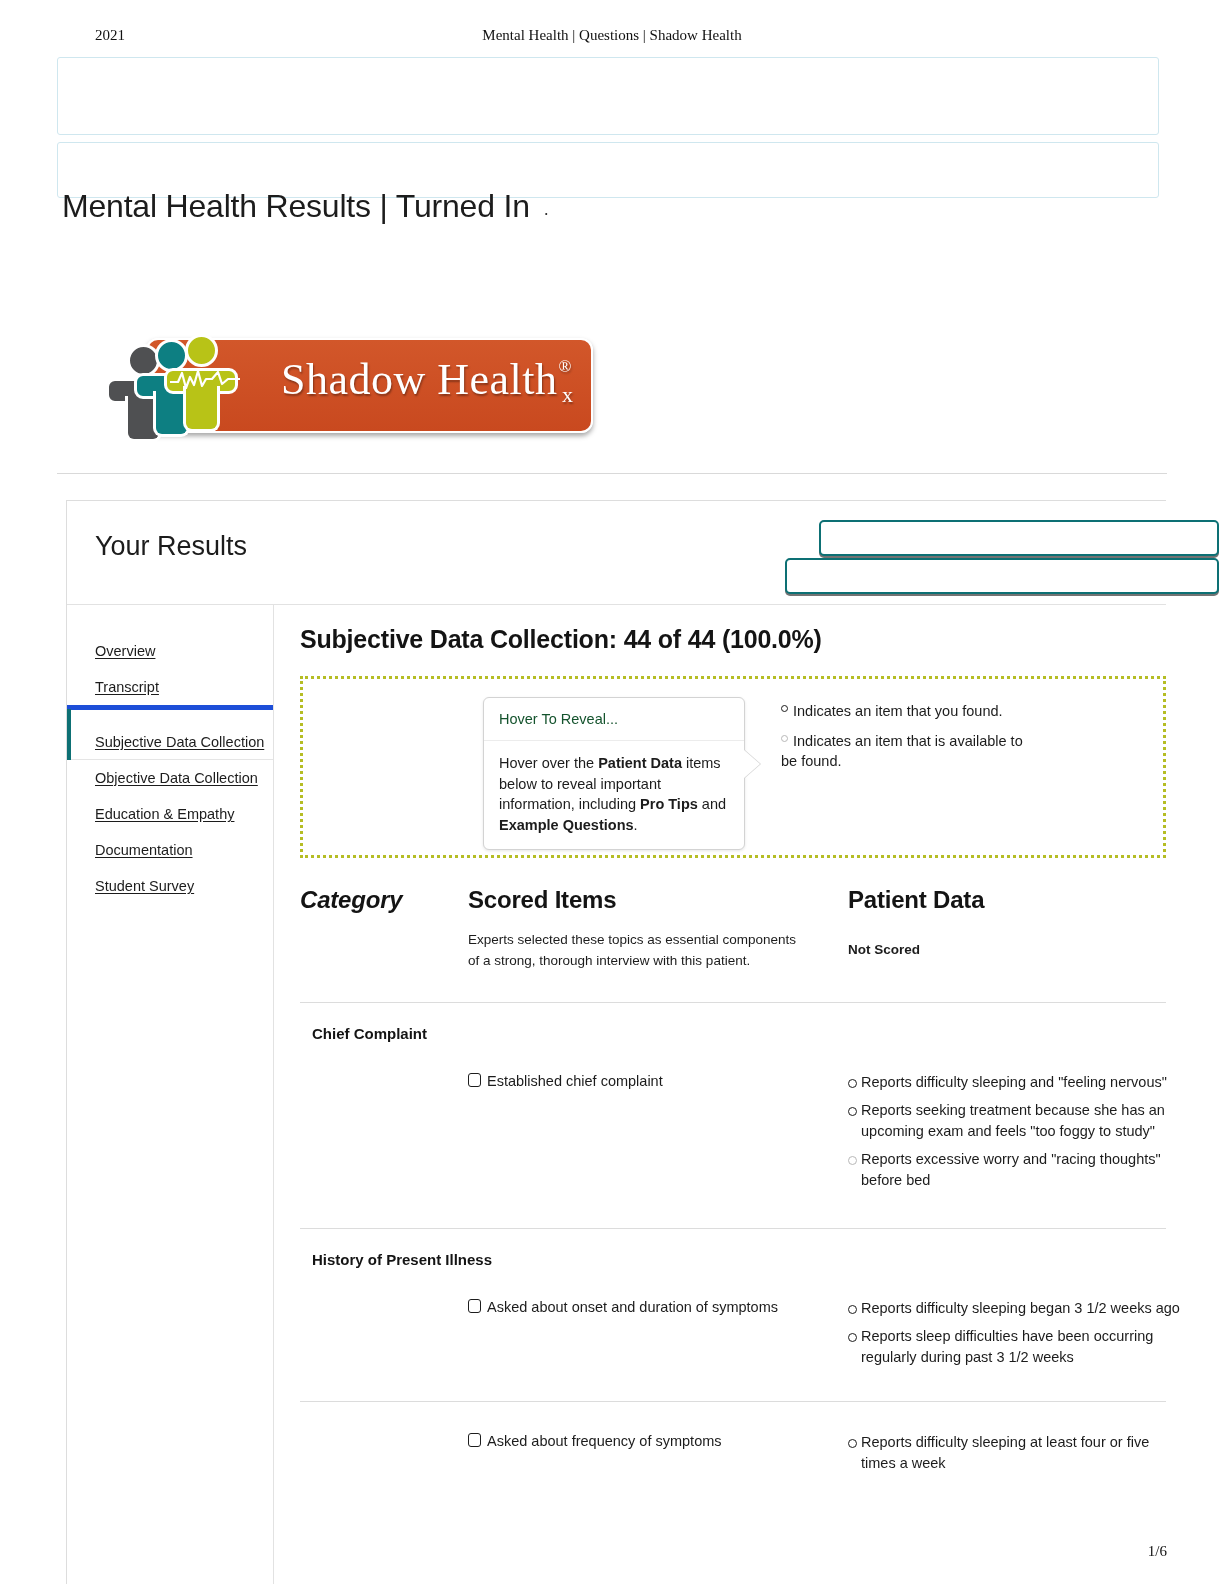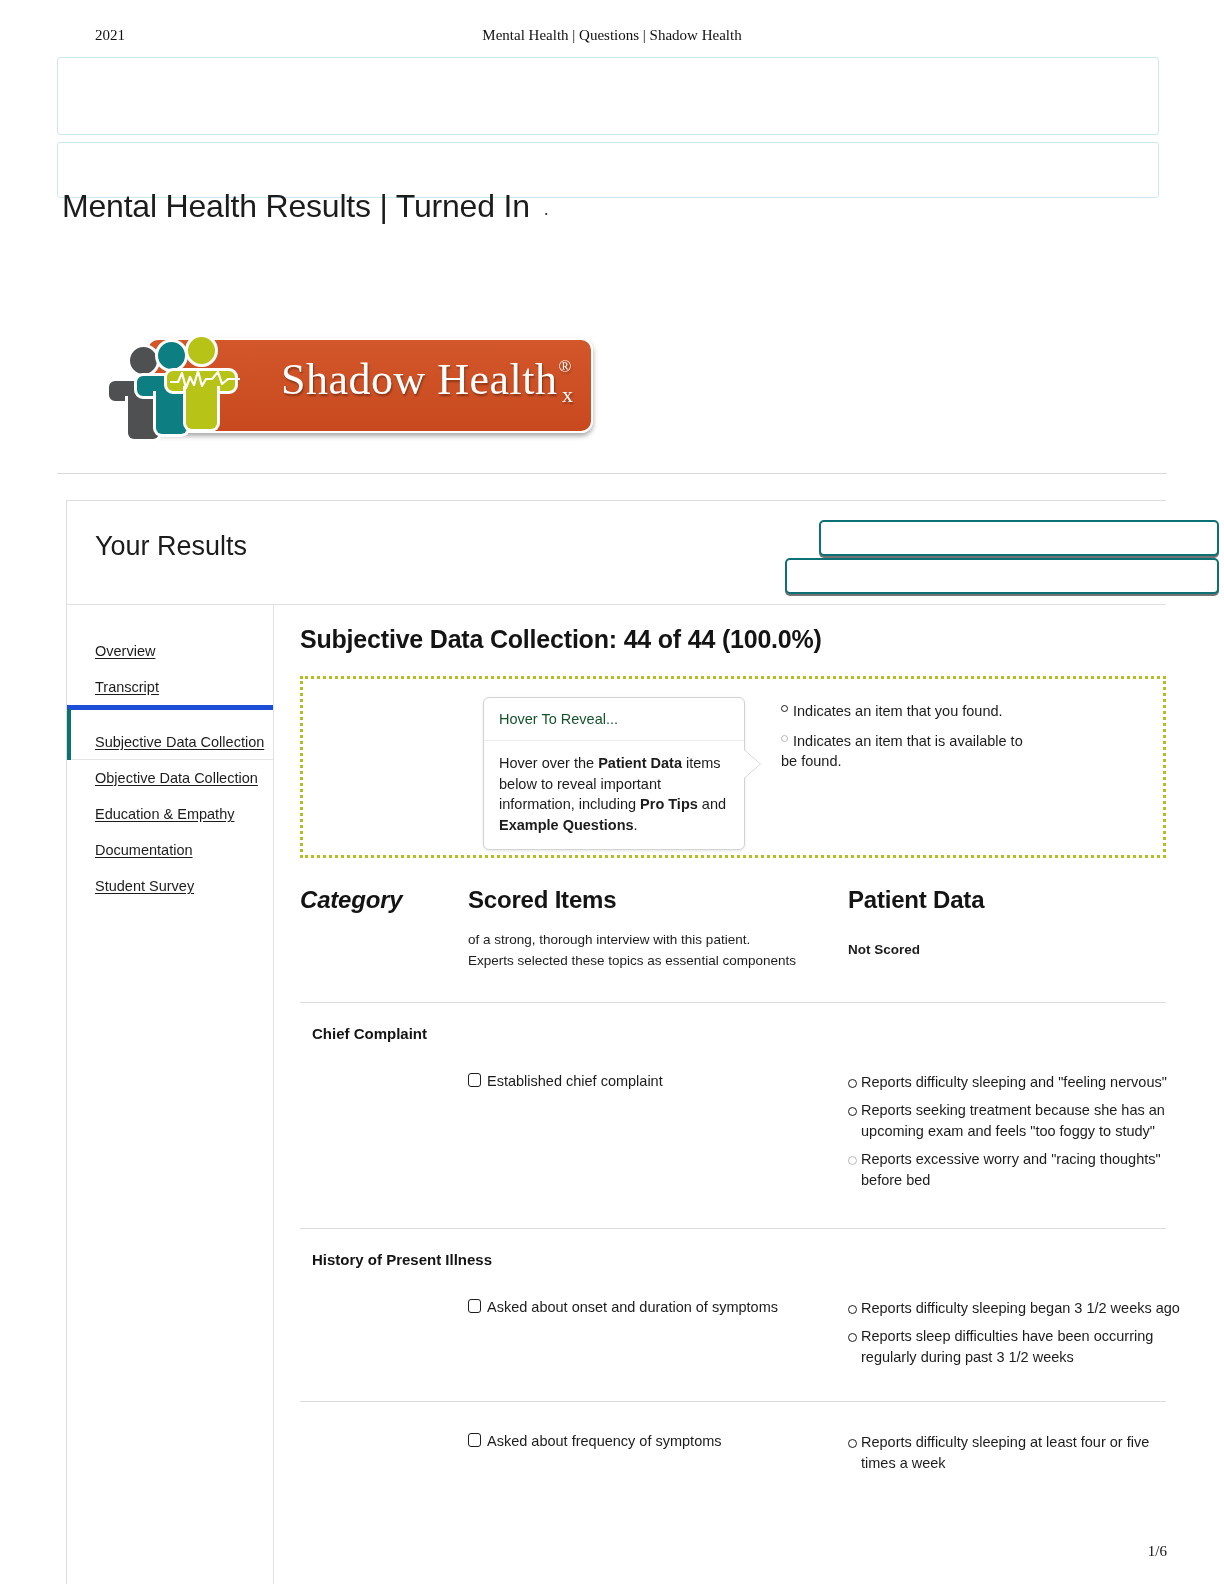--- a/index.html
+++ b/index.html
@@ -494,22 +494,22 @@
 
         </div>
 
         <div class="table-head">
           <div class="col-cat">
             <div class="col-h">Category</div>
           </div>
           <div class="col-items">
             <div class="col-h">Scored Items</div>
             <div class="col-desc">
+              <div class="nowrapline">Experts selected these topics as essential components</div>
               <div class="nowrapline">of a strong, thorough interview with this patient.</div>
-              <div class="nowrapline">Experts selected these topics as essential components</div>
             </div>
           </div>
           <div class="col-data">
             <div class="col-h">Patient Data</div>
             <div class="col-sub">Not Scored</div>
           </div>
         </div>
 
         <div class="cat-row">
           <div class="cat-name">Chief Complaint</div>

